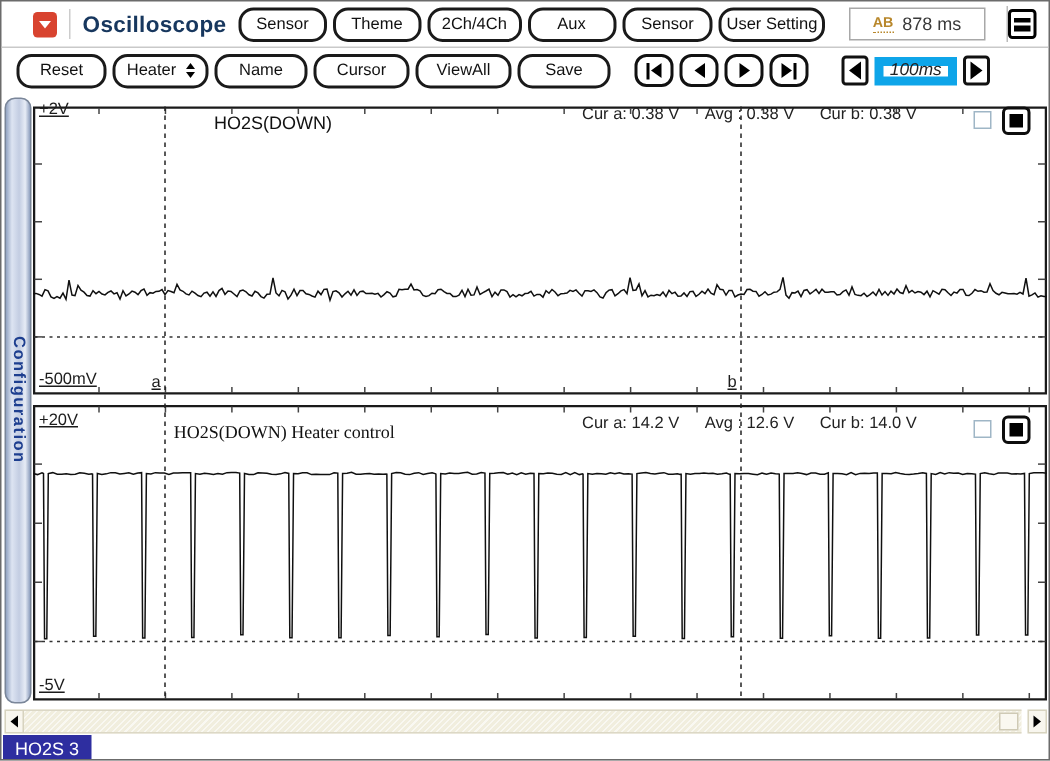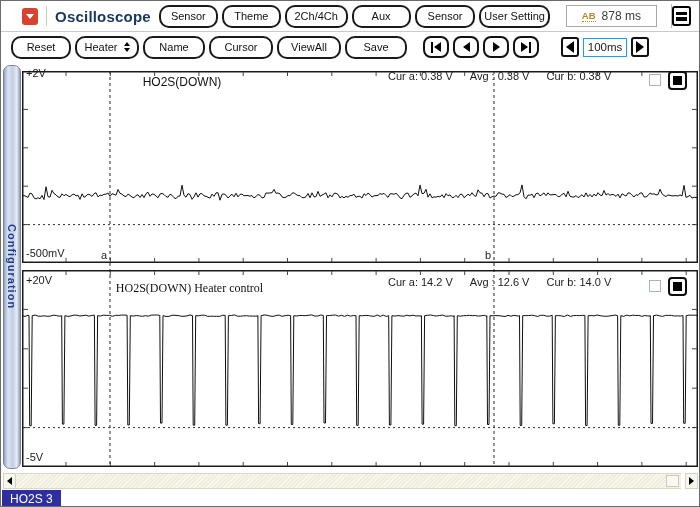--- a/index.html
+++ b/index.html
@@ -35,37 +35,37 @@
   .transport { display:flex; gap:4px; margin-left:12px; }
   .sqbtn { width:26px; height:22px; border:2px solid #111; border-radius:8px; background:#fff; display:flex; align-items:center; justify-content:center; gap:1px; }
   .tri-l { width:0; height:0; border-top:5px solid transparent; border-bottom:5px solid transparent; border-right:7px solid #000; }
   .tri-r { width:0; height:0; border-top:5px solid transparent; border-bottom:5px solid transparent; border-left:7px solid #000; }
   .vbar { width:2.5px; height:11px; background:#000; }
 
   .timebase { display:flex; align-items:center; gap:4px; margin-left:22px; }
   .tbarrow { width:18px; height:20px; border:2px solid #111; border-radius:3px; background:#fff; display:flex; align-items:center; justify-content:center; }
   .tri-l2 { width:0; height:0; border-top:6px solid transparent; border-bottom:6px solid transparent; border-right:8px solid #000; }
   .tri-r2 { width:0; height:0; border-top:6px solid transparent; border-bottom:6px solid transparent; border-left:8px solid #000; }
-  .tbval { width:44px; height:19px; border:1px solid #0ea5e9; font-size:11.5px; color:#222; display:flex; align-items:center; justify-content:center; }
+  .tbval { width:55px; height:19px; border:6px solid #0ea5e9; font-size:11.5px; color:#222; display:flex; align-items:center; justify-content:center;font-style:italic; }
 
   
   .sidebar { position:absolute; left:2px; top:64px; width:18px; height:404px; border:1px solid #7a8699; border-radius:7px;
              background:linear-gradient(90deg,#93a4c2 0%, #dde4f2 25%, #c3cde2 55%, #e7ecf6 80%, #8fa0bf 100%);
              display:flex; align-items:center; justify-content:center; }
   .sidebar .vtext { writing-mode:vertical-rl; font-size:11px; font-weight:bold; color:#1d3e8f; letter-spacing:1px; }
 
   
   .plot { position:absolute; left:21px; top:62px; width:676px; height:408px; }
   svg .chbox { fill:none; stroke:#1a1a1a; stroke-width:1.5; }
   svg .tick { stroke:#444; stroke-width:1; }
   svg .zline { stroke:#333; stroke-width:1; stroke-dasharray:2 3; fill:none; }
   svg .curline { stroke:#222; stroke-width:1; stroke-dasharray:3 3; fill:none; }
   svg .trace { stroke:#101010; stroke-width:1; fill:none; }
 
-  .lab { position:absolute; font-size:11px; color:#1c1c1c; white-space:nowrap; }
+  .lab { position:absolute; font-size:11px; color:#1c1c1c; white-space:nowrap;text-decoration:underline; }
   .chtitle { position:absolute; font-size:12px; color:#111; text-align:center; }
   .readings { position:absolute; display:flex; gap:14px; font-size:11px; color:#222; white-space:nowrap; }
   .rd span { margin-right:3px; }
   .cb { position:absolute; width:12px; height:12px; background:#fff; border:1px solid #9fb6c6; }
   .chind { position:absolute; width:19px; height:19px; background:#fff; border:2px solid #0d0d0d; border-radius:4px; display:flex; align-items:center; justify-content:center; }
   .chind .fill { width:9px; height:9px; background:#000; }
 
   
   .hscroll { position:absolute; left:2px; right:1px; top:472px; height:16px; display:flex; align-items:stretch; }
   .sbtn { width:13px; background:#f8f6ee; border:1px solid #d7d3bf; display:flex; align-items:center; justify-content:center; }

